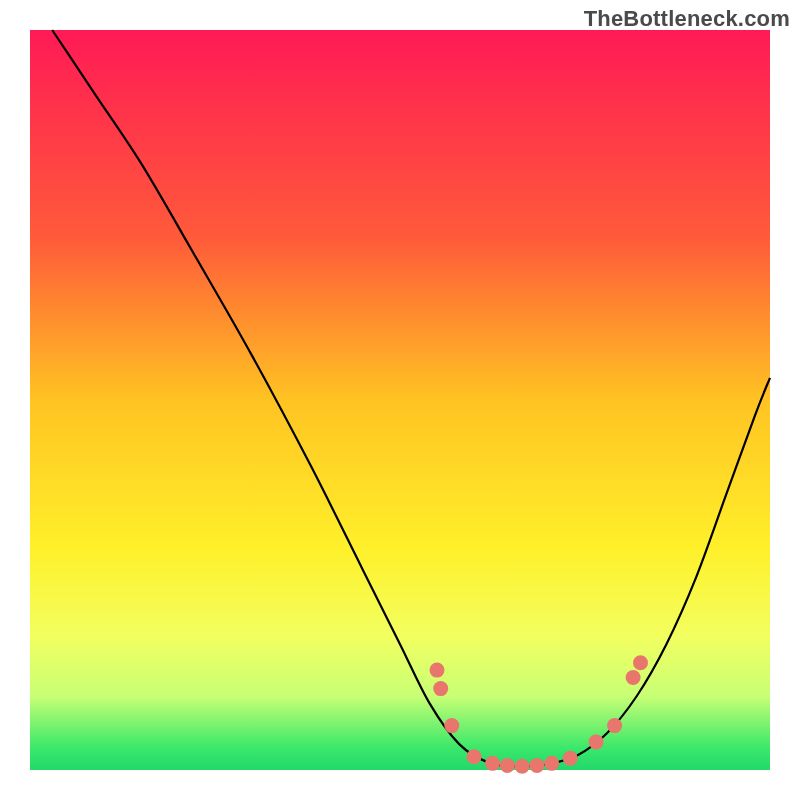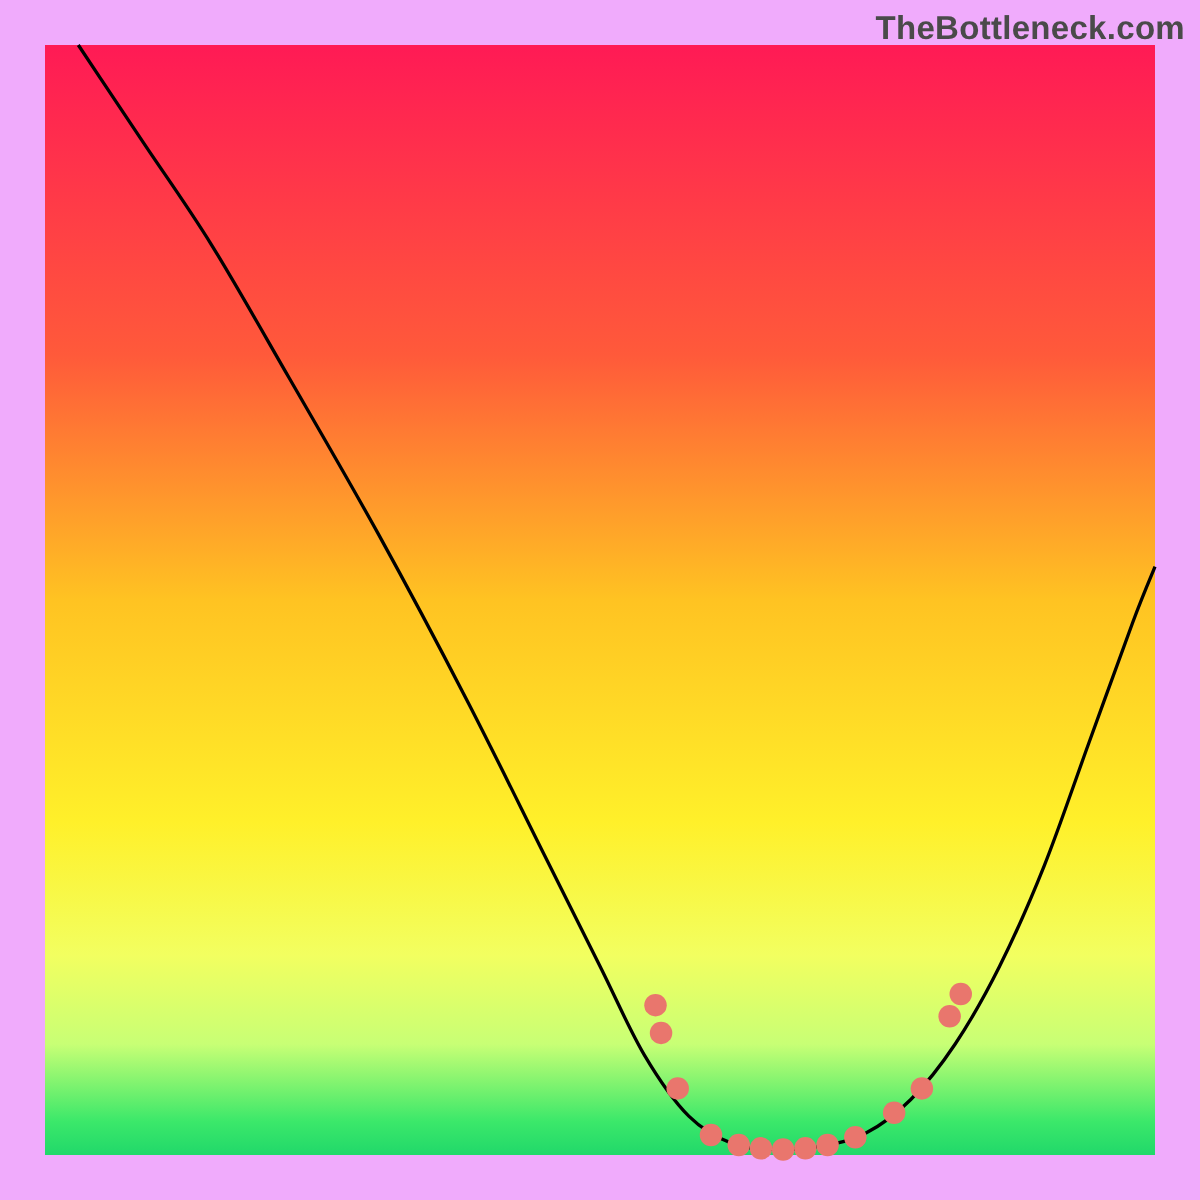--- a/index.html
+++ b/index.html
@@ -8,21 +8,21 @@
     width: 800px;
     height: 800px;
     background: #000;
     overflow: hidden;
     font-family: Arial, Helvetica, sans-serif;
   }
   .frame {
     position: relative;
     width: 800px;
     height: 800px;
-    background: #f0abfc;
+    background: #ffffff;
   }
   .watermark {
     position: absolute;
     top: 6px;
     right: 10px;
     color: #4a4a4a;
     font-size: 22px;
     font-weight: 600;
     letter-spacing: 0.2px;
     z-index: 10;

